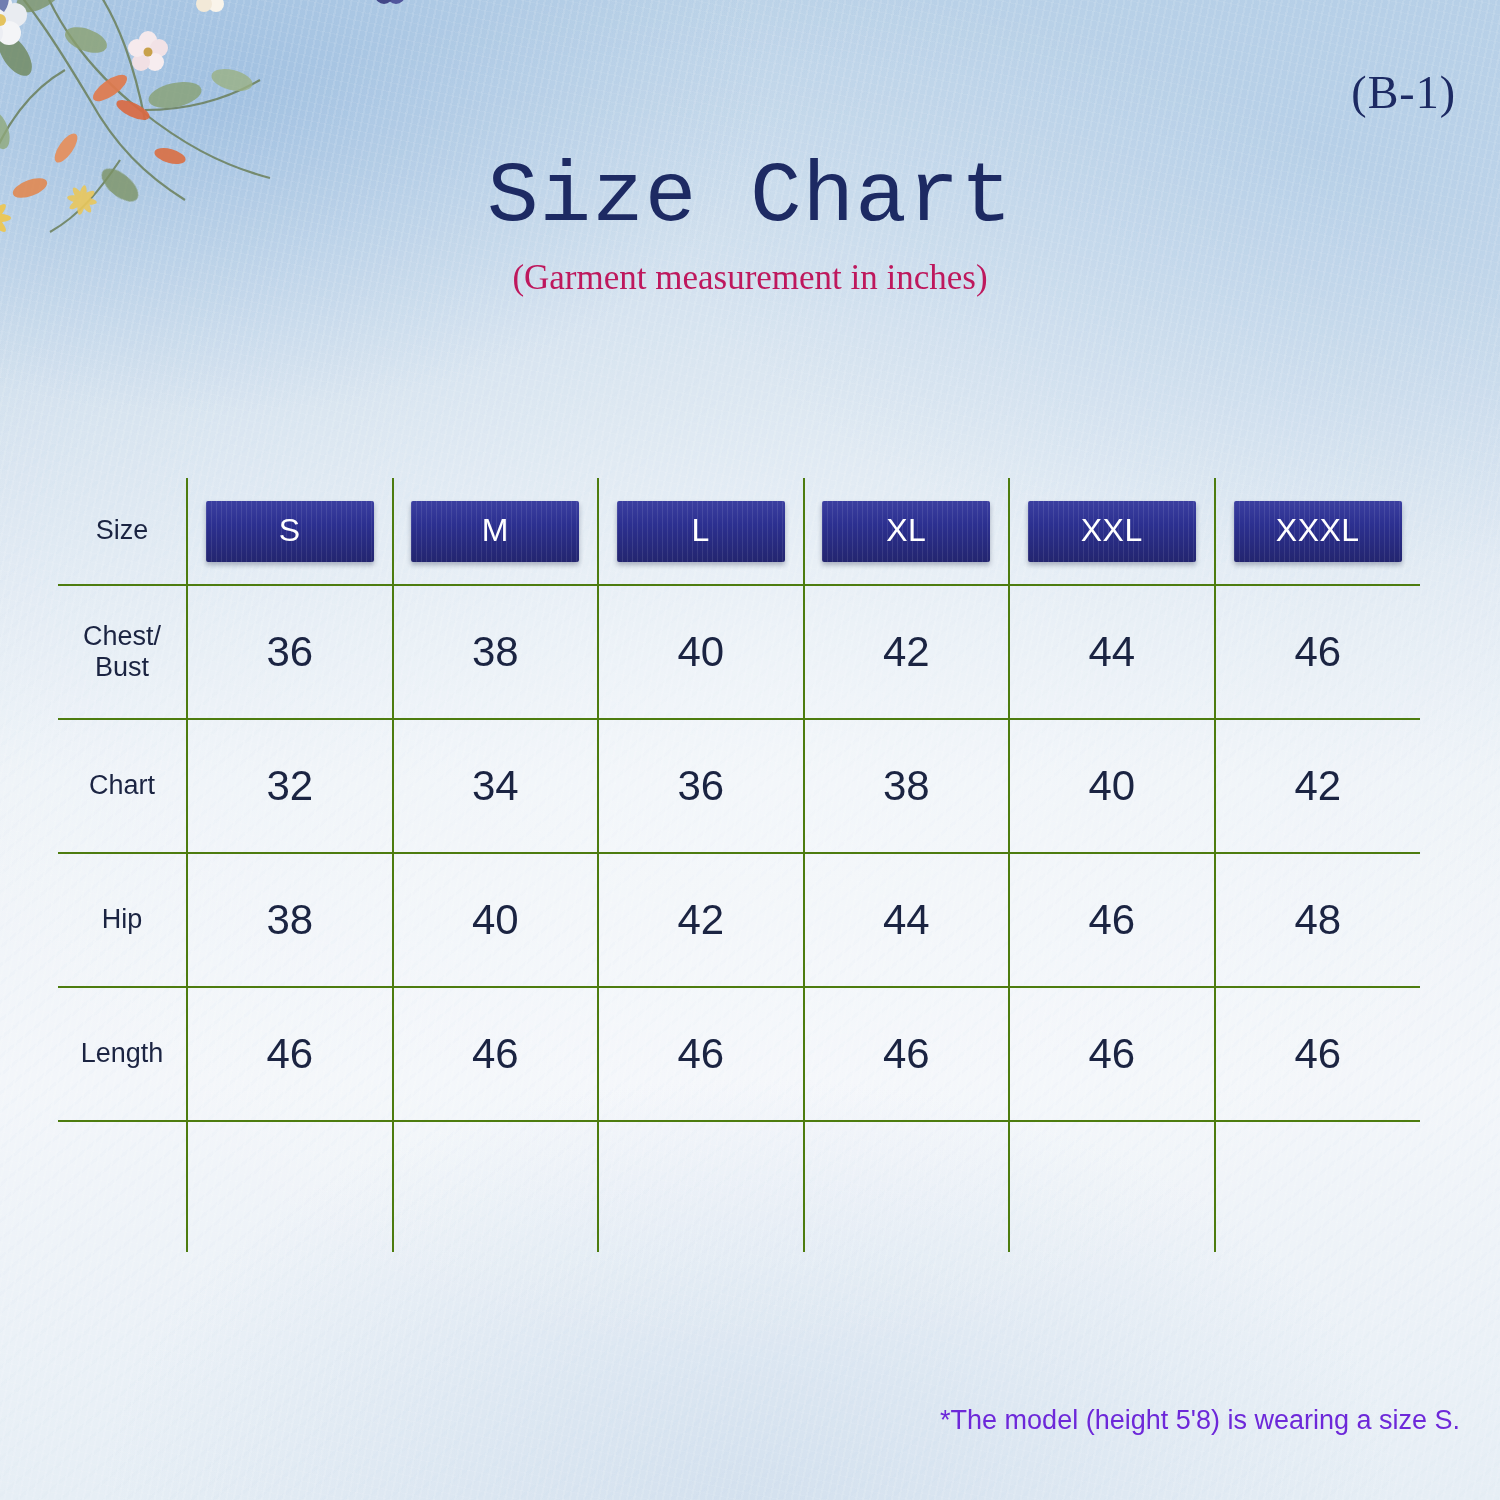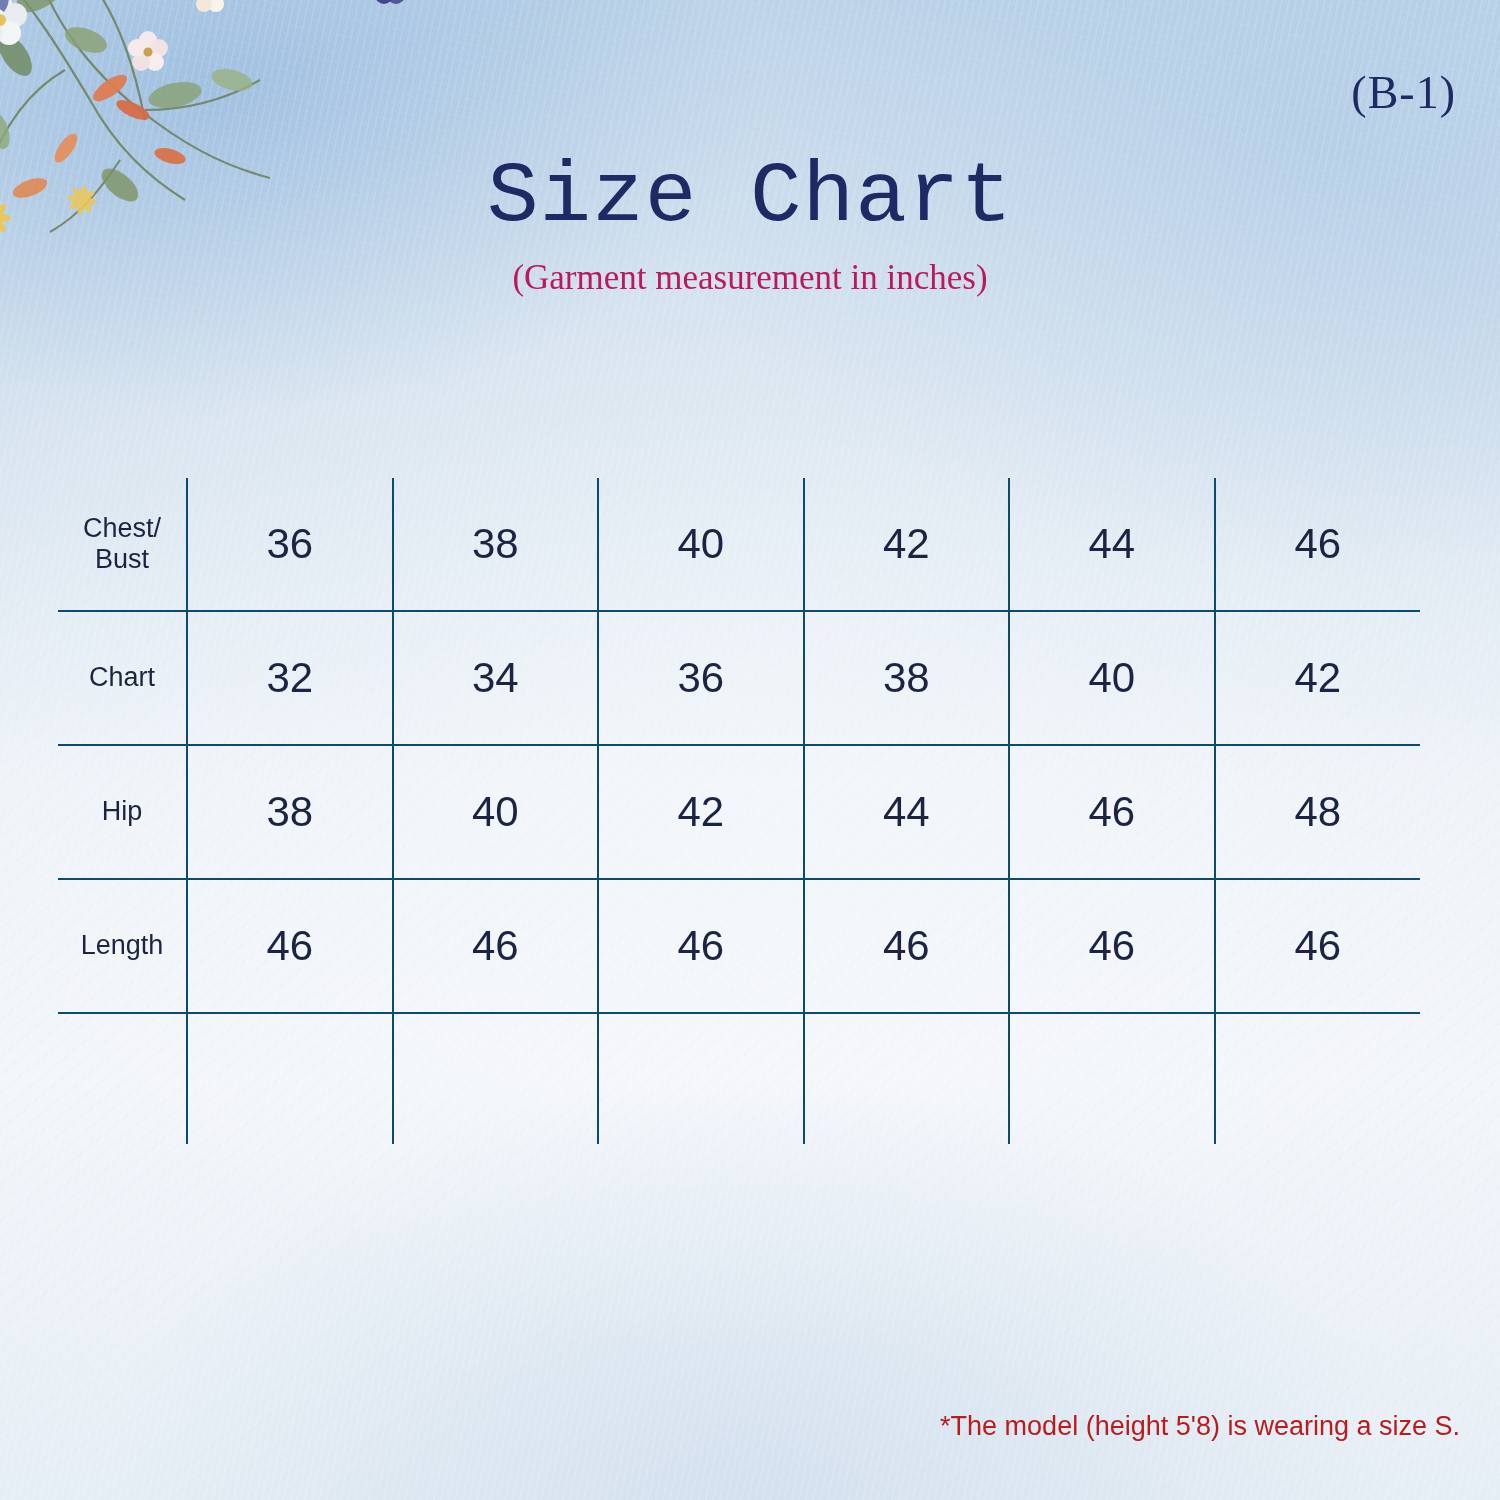--- a/index.html
+++ b/index.html
@@ -90,21 +90,21 @@
     left: 58px;
     top: 478px;
     width: 1362px;
   }
   table.size-table {
     border-collapse: collapse;
     width: 100%;
     table-layout: fixed;
   }
   table.size-table td, table.size-table th {
-    border: 2px solid #0c4a6e;
+    border: 2px solid #4d7c0f;
     text-align: center;
     vertical-align: middle;
     font-weight: normal;
     color: #1b2442;
   }
   
   table.size-table tr:first-child td,
   table.size-table tr:first-child th { border-top: none; }
   table.size-table tr td:first-child,
   table.size-table tr th:first-child { border-left: none; }
@@ -139,23 +139,23 @@
       repeating-linear-gradient(90deg, rgba(255,255,255,0.09) 0px, rgba(255,255,255,0.09) 1px, rgba(255,255,255,0) 1px, rgba(255,255,255,0) 5px),
       linear-gradient(180deg, #3b3fa0 0%, #2c3090 38%, #23256f 100%);
     box-shadow: 0 3px 5px rgba(20,25,60,0.30);
     border-radius: 2px;
   }
 
   
   .footnote {
     position: absolute;
     right: 40px;
-    bottom: 58px;
+    bottom: 64px;
     font-size: 27px;
-    color: #b91c1c;
+    color: #6d28d9;
   }
 </style>
 </head>
 <body>
 
 <div class="bg"></div>
 <div class="bg-noise"></div>
 <div class="bg-vignette"></div>
 
 <svg class="floral" viewBox="0 0 520 380" xmlns="http://www.w3.org/2000/svg">
@@ -250,20 +250,29 @@
   </g>
 </svg>
 
 <div class="code-badge">(B-1)</div>
 <div class="title">Size Chart</div>
 <div class="subtitle">(Garment measurement in inches)</div>
 
 <div class="table-wrap">
   <table class="size-table">
     <tbody>
+      <tr class="hdr-row">
+        <th class="col-label row-label">Size</th>
+        <th><span class="pill">S</span></th>
+        <th><span class="pill">M</span></th>
+        <th><span class="pill">L</span></th>
+        <th><span class="pill">XL</span></th>
+        <th><span class="pill">XXL</span></th>
+        <th><span class="pill">XXXL</span></th>
+      </tr>
 
       <tr>
         <td class="col-label row-label">
           <span>Chest/</span><br>
           <span>Bust</span>
         </td>
         <td class="data-cell">36</td>
         <td class="data-cell">38</td>
         <td class="data-cell">40</td>
         <td class="data-cell">42</td>

